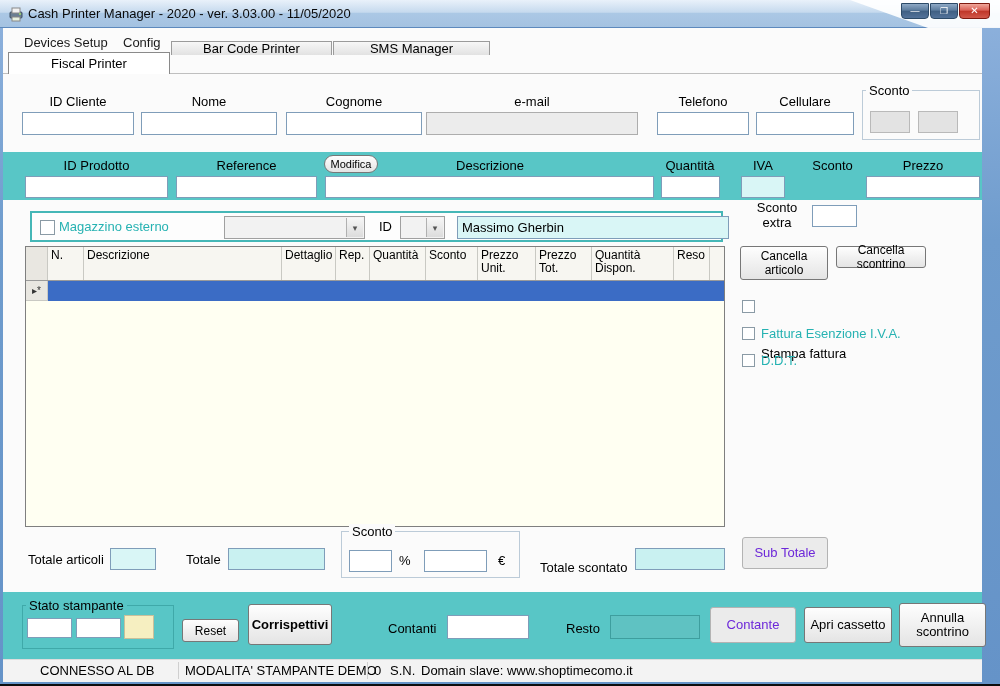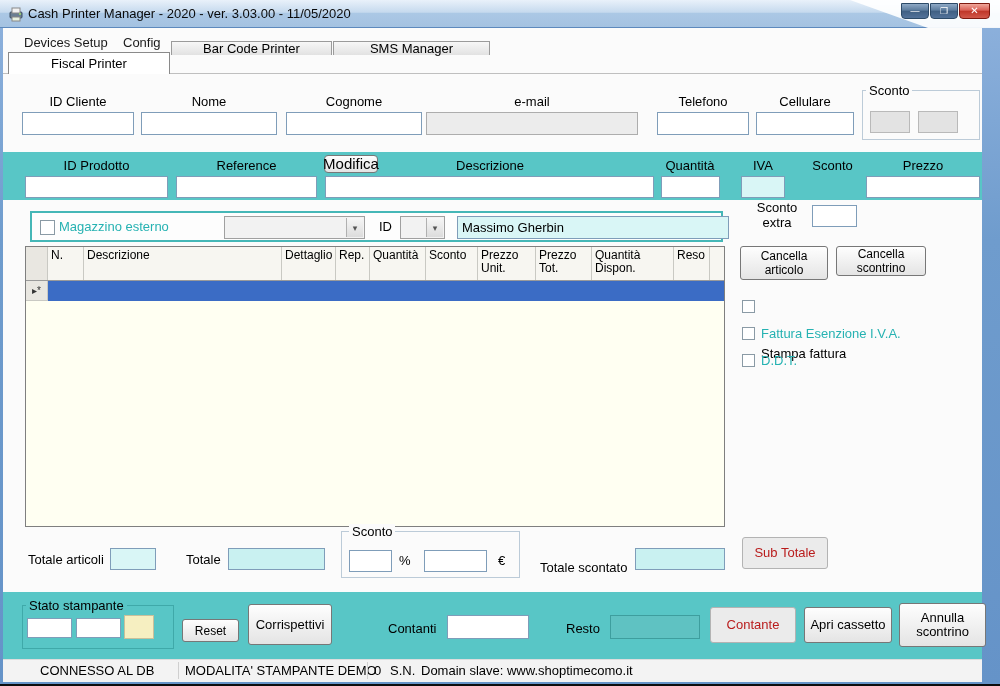--- a/index.html
+++ b/index.html
@@ -46,21 +46,21 @@
   .field.cyan2{background:#c9f1f1;}
   .field.gray{background:#ececec;border-color:#adadad;}
   .field.dgray{background:#e3e3e3;border-color:#b9b9b9;}
   .field.cream{background:#f6efc1;border-color:#c9c09b;}
   .field.tealfld{background:#5fc2c2;border-color:#3e9e9e;}
 
   .btn{border:1px solid #777;border-radius:3px;background:linear-gradient(#fefefe,#e4e4e4);
     display:flex;align-items:center;justify-content:center;text-align:center;
     font-size:12px;line-height:14px;padding:1px 3px;cursor:default;}
   .btn.big{font-size:13px;}
-  .btn.disabled{background:#ebebeb;color:#b91c1c;border-color:#b3b3b3;}
+  .btn.disabled{background:#ebebeb;color:#6d28d9;border-color:#b3b3b3;}
 
   .group{border:1px solid #bccbd8;background:transparent;}
   .glabel{position:absolute;font-size:13px;padding:0 3px;white-space:nowrap;}
 
   .checkbox{width:13px;height:13px;background:#fff;border:1px solid #8a9aa5;}
 
   .combo{background:#f2f2f2;border:1px solid #a0a0a0;}
   .combo .arrow{position:absolute;right:1px;top:1px;bottom:1px;width:16px;
     background:linear-gradient(#f6f6f6,#dcdcdc);border-left:1px solid #b0b0b0;
     display:flex;align-items:center;justify-content:center;font-size:9px;color:#555;}
@@ -134,21 +134,21 @@
   <input class="abs field" style="left: 657px; top: 112px; width: 92px; height: 23px;">
   <input class="abs field" style="left: 756px; top: 112px; width: 98px; height: 23px;">
 
   <div class="abs group" style="left:862px;top:90px;width:118px;height:50px;"></div>
   <span class="abs glabel" style="left:866px;top:83px;background:#fbfbfb;">Sconto</span>
   <input class="abs field dgray" style="left: 870px; top: 111px; width: 40px; height: 22px;">
   <input class="abs field dgray" style="left: 918px; top: 111px; width: 40px; height: 22px;">
 
   <div class="abs clbl" style="left:25px;top:158px;width:143px;">ID Prodotto</div>
   <div class="abs clbl" style="left:176px;top:158px;width:141px;">Reference</div>
-  <div class="abs btn" style="left:324px;top:155px;width:54px;height:18px;font-size:15px;border-radius:4px;">Modifica</div>
+  <div class="abs btn" style="left:324px;top:155px;width:54px;height:18px;font-size:11px;border-radius:9px;">Modifica</div>
   <div class="abs clbl" style="left:380px;top:158px;width:220px;">Descrizione</div>
   <div class="abs clbl" style="left:655px;top:158px;width:70px;">Quantità</div>
   <div class="abs clbl" style="left:741px;top:158px;width:44px;">IVA</div>
   <div class="abs clbl" style="left:805px;top:158px;width:55px;">Sconto</div>
   <div class="abs clbl" style="left:866px;top:158px;width:114px;">Prezzo</div>
 
   <input class="abs field" style="left: 25px; top: 176px; width: 143px; height: 22px;">
   <input class="abs field" style="left: 176px; top: 176px; width: 141px; height: 22px;">
   <input class="abs field" style="left: 325px; top: 176px; width: 329px; height: 22px;">
   <input class="abs field" style="left: 661px; top: 176px; width: 59px; height: 22px;">
@@ -187,21 +187,21 @@
       <div class="gh filler"></div>
     </div>
     <div class="grid-row">
       <div class="rh">▸*</div>
       <div class="sel"></div>
     </div>
     <div class="grid-body"></div>
   </div>
 
   <div class="abs btn" style="left:740px;top:246px;width:88px;height:34px;">Cancella articolo</div>
-  <div class="abs btn" style="left:836px;top:246px;width:90px;height:30px;">Cancella scontrino</div>
+  <div class="abs btn" style="left:836px;top:246px;width:90px;height:22px;">Cancella scontrino</div>
 
   <span class="abs checkbox" style="left:742px;top:300px;"></span>
   <span class="abs lbl" style="left:761px;top:299px;margin-top:47px;">Stampa fattura</span>
   <span class="abs checkbox" style="left:742px;top:327px;"></span>
   <span class="abs lbl teal-txt" style="left:761px;top:326px;">Fattura Esenzione I.V.A.</span>
   <span class="abs checkbox" style="left:742px;top:354px;"></span>
   <span class="abs lbl teal-txt" style="left:761px;top:353px;">D.D.T.</span>
 
   <span class="abs lbl" style="left:28px;top:552px;text-align:right;">Totale articoli</span>
   <input class="abs field cyan" style="left: 110px; top: 548px; width: 46px; height: 22px;">
@@ -218,21 +218,21 @@
   <span class="abs lbl" style="left:540px;top:552px;margin-top:8px;">Totale scontato</span>
   <input class="abs field cyan2" style="left: 635px; top: 548px; width: 90px; height: 22px;">
   <div class="abs btn disabled" style="left:742px;top:537px;width:86px;height:32px;font-size:13px;">Sub Totale</div>
 
   <div class="abs" style="left:22px;top:605px;width:152px;height:44px;border:1px solid #3fa9a9;"></div>
   <span class="abs glabel" style="left:26px;top:598px;background:#58c6c6;">Stato stampante</span>
   <input class="abs field" style="left: 27px; top: 618px; width: 45px; height: 20px;">
   <input class="abs field" style="left: 76px; top: 618px; width: 45px; height: 20px;">
   <input class="abs field cream" style="left: 124px; top: 615px; width: 30px; height: 24px;">
   <div class="abs btn" style="left:182px;top:619px;width:57px;height:23px;">Reset</div>
-  <div class="abs btn big" style="left:248px;top:604px;width:84px;height:41px;">Corrispettivi</div>
+  <div class="abs btn big" style="left:248px;top:604px;width:84px;height:41px;font-weight:bold;">Corrispettivi</div>
 
   <span class="abs lbl" style="left:388px;top:621px;">Contanti</span>
   <input class="abs field" style="left: 447px; top: 615px; width: 82px; height: 24px;">
   <span class="abs lbl" style="left:566px;top:621px;">Resto</span>
   <input class="abs field tealfld" style="left: 610px; top: 615px; width: 90px; height: 24px;">
 
   <div class="abs btn big disabled" style="left:710px;top:607px;width:86px;height:36px;">Contante</div>
   <div class="abs btn big" style="left:804px;top:607px;width:88px;height:36px;">Apri cassetto</div>
   <div class="abs btn big" style="left:899px;top:603px;width:87px;height:44px;">Annulla scontrino</div>
 

